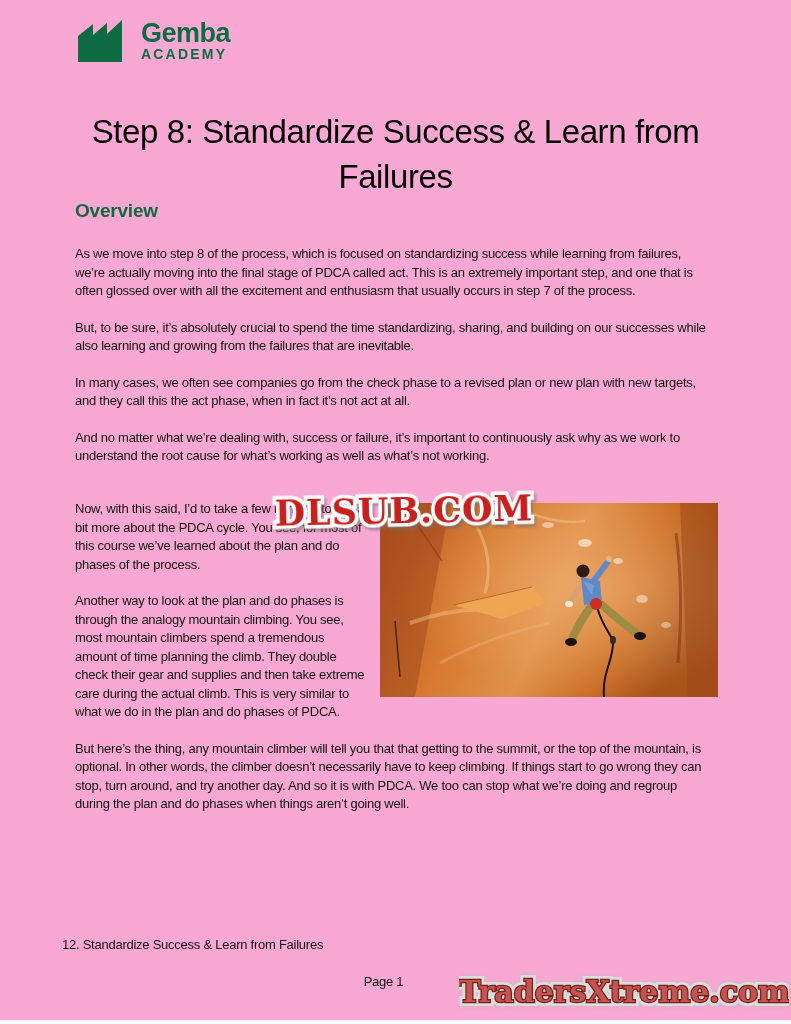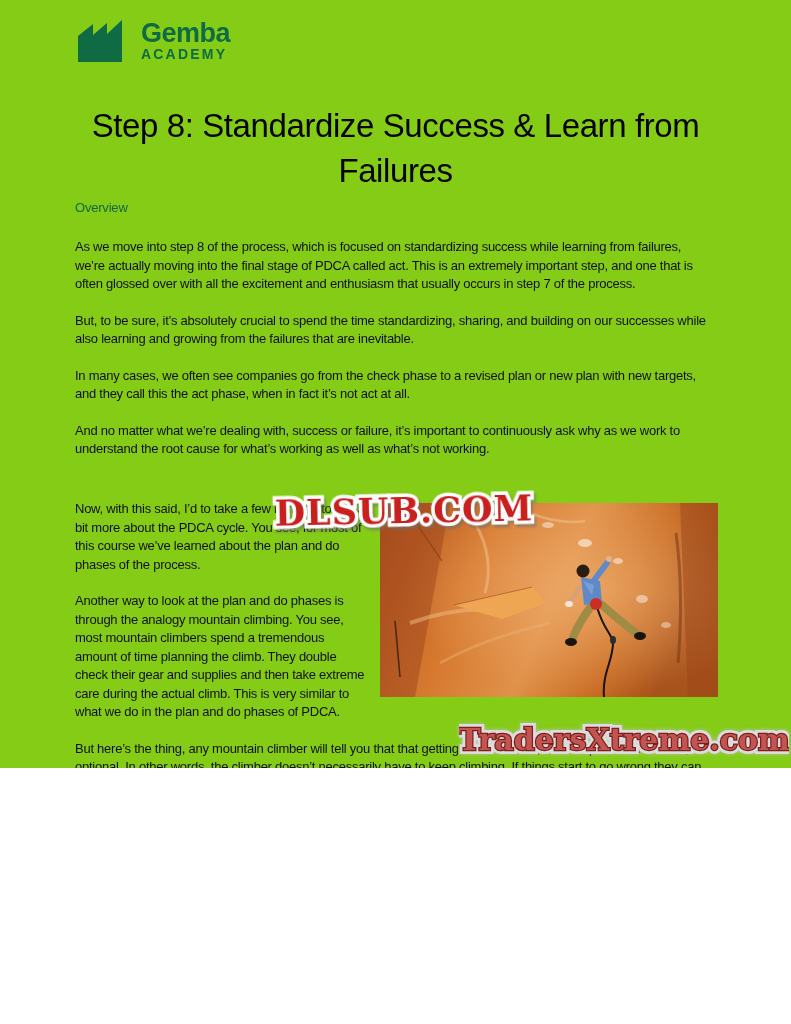--- a/index.html
+++ b/index.html
@@ -1,19 +1,19 @@
 <!DOCTYPE html>
 <html><head>
 <meta charset="utf-8">
 <style>
   html,body{margin:0;padding:0;background:#ffffff;}
   .page{
     position:relative;
-    width:791px;height:768px;
-    background:#84cc16;
+    width:791px;height:1020px;
+    background:#f9a8d4;
     font-family:"Liberation Sans", sans-serif;
     color:#121212;
     overflow:hidden;
   }
   
   .logo{position:absolute;top:16px;left:78px;display:flex;align-items:center;gap:7px;}
   .logo .logo-text{display:flex;flex-direction:column;justify-content:center;}
   .logo .brand{font-size:27px;font-weight:bold;color:#0e6b43;line-height:26px;letter-spacing:-0.5px;}
   .logo .brand-sub{font-size:14px;font-weight:bold;color:#0e6b43;letter-spacing:2.2px;line-height:16px;}
   
@@ -21,27 +21,27 @@
   .wm-dlsub{position:absolute;top:487px;left:254px;transform:rotate(-1.2deg);
             filter:drop-shadow(2px 3px 1px rgba(110,110,110,0.55));}
   .wm-traders{position:absolute;bottom:1px;right:2px;
             filter:drop-shadow(0 0 2px rgba(190,190,190,0.9));text-align:right;}
   
   .title{
     position:absolute;top:92px;left:0;right:0;
     text-align:center;font-size:33px;line-height:45px;
     color:#000;font-weight:400;letter-spacing:-0.4px;
   }
-  .title-inner{max-width:620px;margin:11px auto;}
+  .title-inner{max-width:620px;margin:17px auto;}
   
   .sec{position:absolute;left:75px;width:643px;}
   .sec-overview{top:200px;}
   .sec-pdca{top:500px;}
   h2{
-    margin:0 0 23px 0;font-size:13px;font-weight:normal;color:#11693f;
+    margin:0 0 23px 0;font-size:19px;font-weight:bold;color:#11693f;
     letter-spacing:-0.2px;
   }
   p.body{
     margin:0 8px 18px 0;font-size:13px;line-height:18.5px;
     letter-spacing:-0.25px;color:#121212;
   }
   .flow{overflow:visible;}
   .figure{
     float:right;width:338px;height:194px;margin:3px 0 10px 14px;
   }

